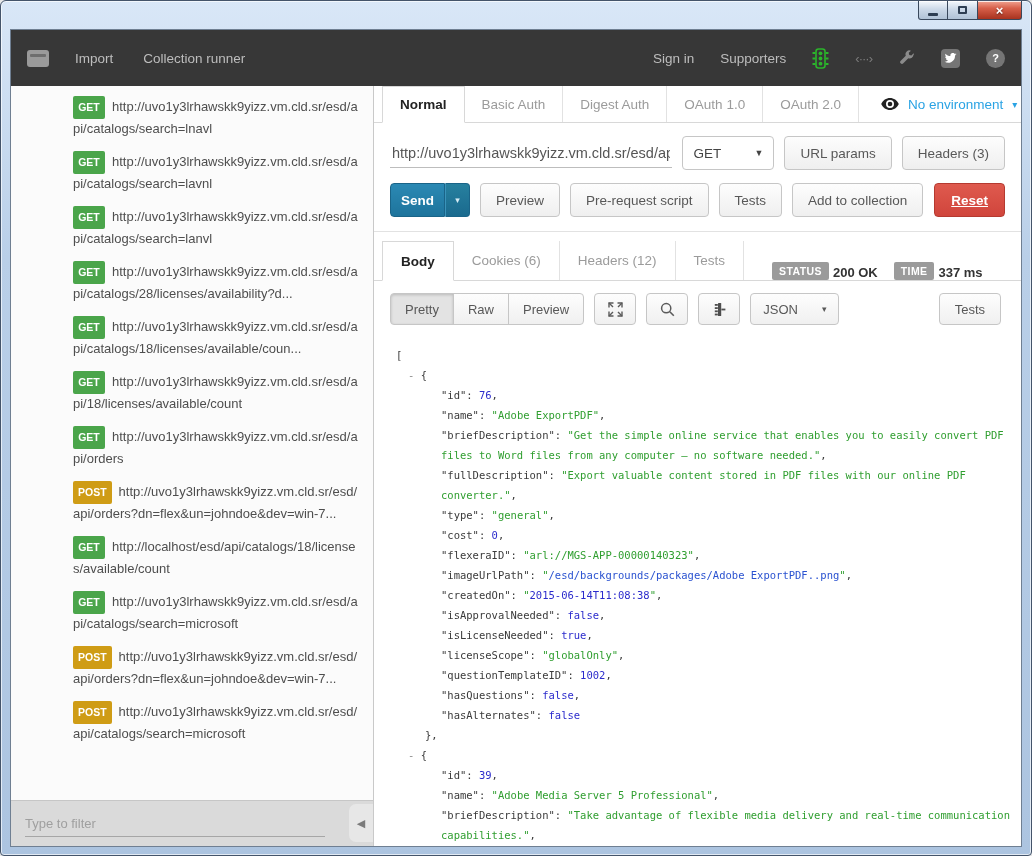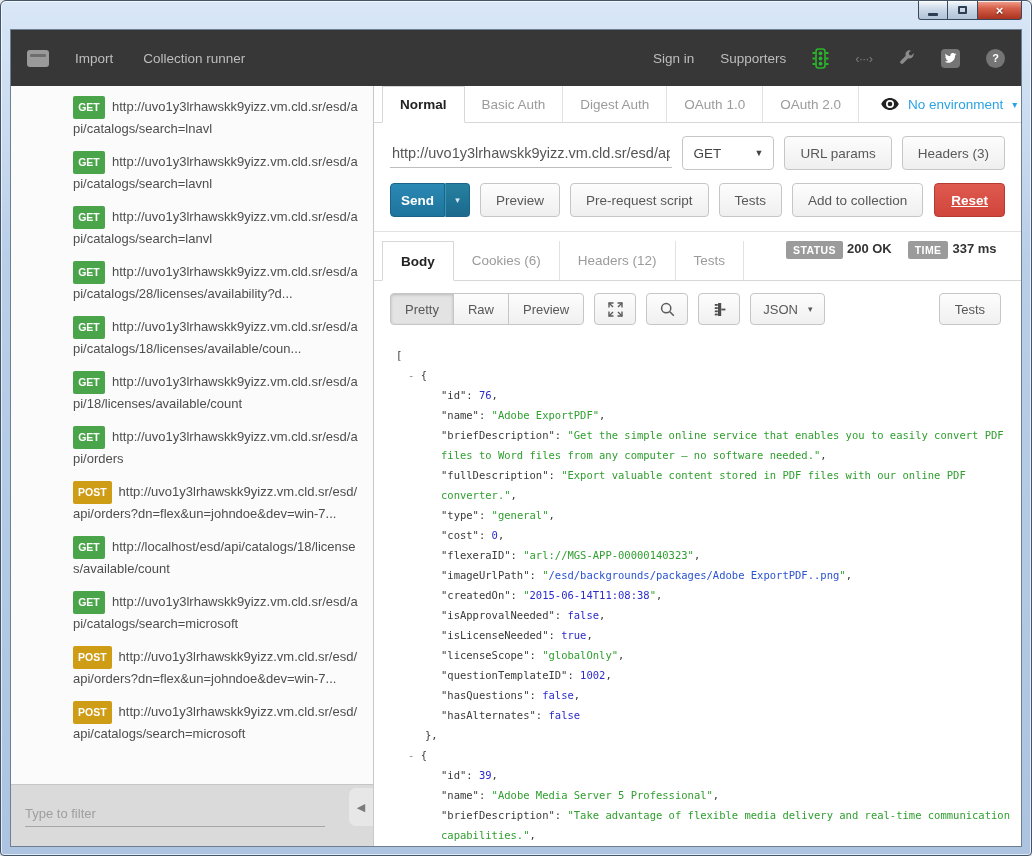--- a/index.html
+++ b/index.html
@@ -62,23 +62,23 @@
 
   .hist-list { flex:1; overflow:hidden; padding-top:4px;margin-left:48px; }
   .hist-item { padding:6px 12px 6px 14px; font-size:13px; line-height:20px;
     color:#4e4e4e; word-break:break-all; cursor:pointer; }
   .badge { display:inline-block; min-width:32px; text-align:center;
     padding:1px 5px 2px; border-radius:2px; color:#fff; font-size:10.5px;
     font-weight:bold; margin-right:7px; }
   .badge.get  { background:#4aa54a; }
   .badge.post { background:#cf9c15; }
 
-  .filter-bar { height:62px; flex:none; background:#dadada;
+  .filter-bar { height:46px; flex:none; background:#dadada;
     border-top:1px solid #c6c6c6; position:relative; display:flex;
-    padding:16px 14px; }
+    align-items:center; padding:16px 14px; }
   .filter-input { width:300px; background:transparent; border:none;
     border-bottom:1px solid #a6a6a6; height:26px; font-size:13px;
     color:#555; outline:none; font-family:"Liberation Sans",sans-serif; }
   .filter-input::placeholder { color:#9f9f9f; }
   .collapse-handle { position:absolute; right:0; top:3px; width:24px; height:38px;
     background:#e7e7e7; border-radius:7px 0 0 7px; display:flex;
     align-items:center; justify-content:center; color:#7b7b7b; font-size:11px;
     cursor:pointer; }
 
   
@@ -121,41 +121,41 @@
     border-radius:4px; color:#fff; font-weight:bold; font-size:13.5px;
     display:flex; align-items:center; cursor:pointer;text-decoration:underline; }
 
   
   .resp-tabs { height:40px; flex:none; display:flex; align-items:stretch;
     border-bottom:1px solid #d8d8d8; padding-left:8px; margin-top:9px; }
   .resp-tab { padding:0 18px; display:flex; align-items:center; font-size:13.5px;
     color:#9b9b9b; border-right:1px solid #e2e2e2; cursor:pointer; }
   .resp-tab.active { color:#222; font-weight:bold; background:#fff;
     border:1px solid #d8d8d8; border-bottom:1px solid #fff; margin-bottom:-1px; }
-  .resp-meta { display:flex; align-items:flex-start; margin-left:42px; gap:4px; }
+  .resp-meta { display:flex; align-items:flex-end; margin-left:28px; gap:4px; }
   .meta-label { background:#9b9b9b; color:#fff; font-size:10.5px; font-weight:bold;
     padding:3px 7px; border-radius:2px; letter-spacing:.4px; }
   .meta-value { color:#333; font-size:13px; font-weight:bold; margin-right:12px; }
 
   .resp-toolbar { flex:none; display:flex; align-items:center; gap:10px;
     padding:12px 20px 12px 16px; }
   .seg-group { display:flex; }
   .seg { height:32px; padding:0 14px; border:1px solid #c6c6c6;
     background:linear-gradient(#fdfdfd,#f0f0f0); color:#585858; font-size:13px;
     display:flex; align-items:center; cursor:pointer; }
   .seg + .seg { margin-left:-1px; }
   .seg:first-child { border-radius:4px 0 0 4px; }
   .seg:last-child { border-radius:0 4px 4px 0; }
   .seg.active { background:#e3e3e3; box-shadow:inset 0 1px 3px rgba(0,0,0,.18); }
   .icon-btn { width:42px; height:32px; border:1px solid #c6c6c6; border-radius:4px;
     background:linear-gradient(#fdfdfd,#f0f0f0); display:flex; align-items:center;
     justify-content:center; cursor:pointer; }
   .json-dd { height:32px; padding:0 12px; border:1px solid #c6c6c6; border-radius:4px;
     background:linear-gradient(#fdfdfd,#f0f0f0); color:#585858; font-size:13px;
-    display:flex; align-items:center; gap:10px; cursor:pointer; }
+    display:flex; align-items:center; gap:24px; cursor:pointer; }
   .dd-caret { font-size:9px; color:#585858; }
   .copy-btn { margin-left:auto; height:32px; padding:0 15px; border:1px solid #c6c6c6;
     border-radius:4px; background:linear-gradient(#fdfdfd,#f0f0f0); color:#585858;
     font-size:13px; display:flex; align-items:center; cursor:pointer; }
 
   
   .json-view { flex:1; min-height:0; overflow:hidden;
     padding:8px 8px 8px 22px; font-family:"DejaVu Sans Mono",monospace;
     font-size:10.5px; line-height:20px; color:#3a3a3a; }
   .jline { white-space:pre; }

